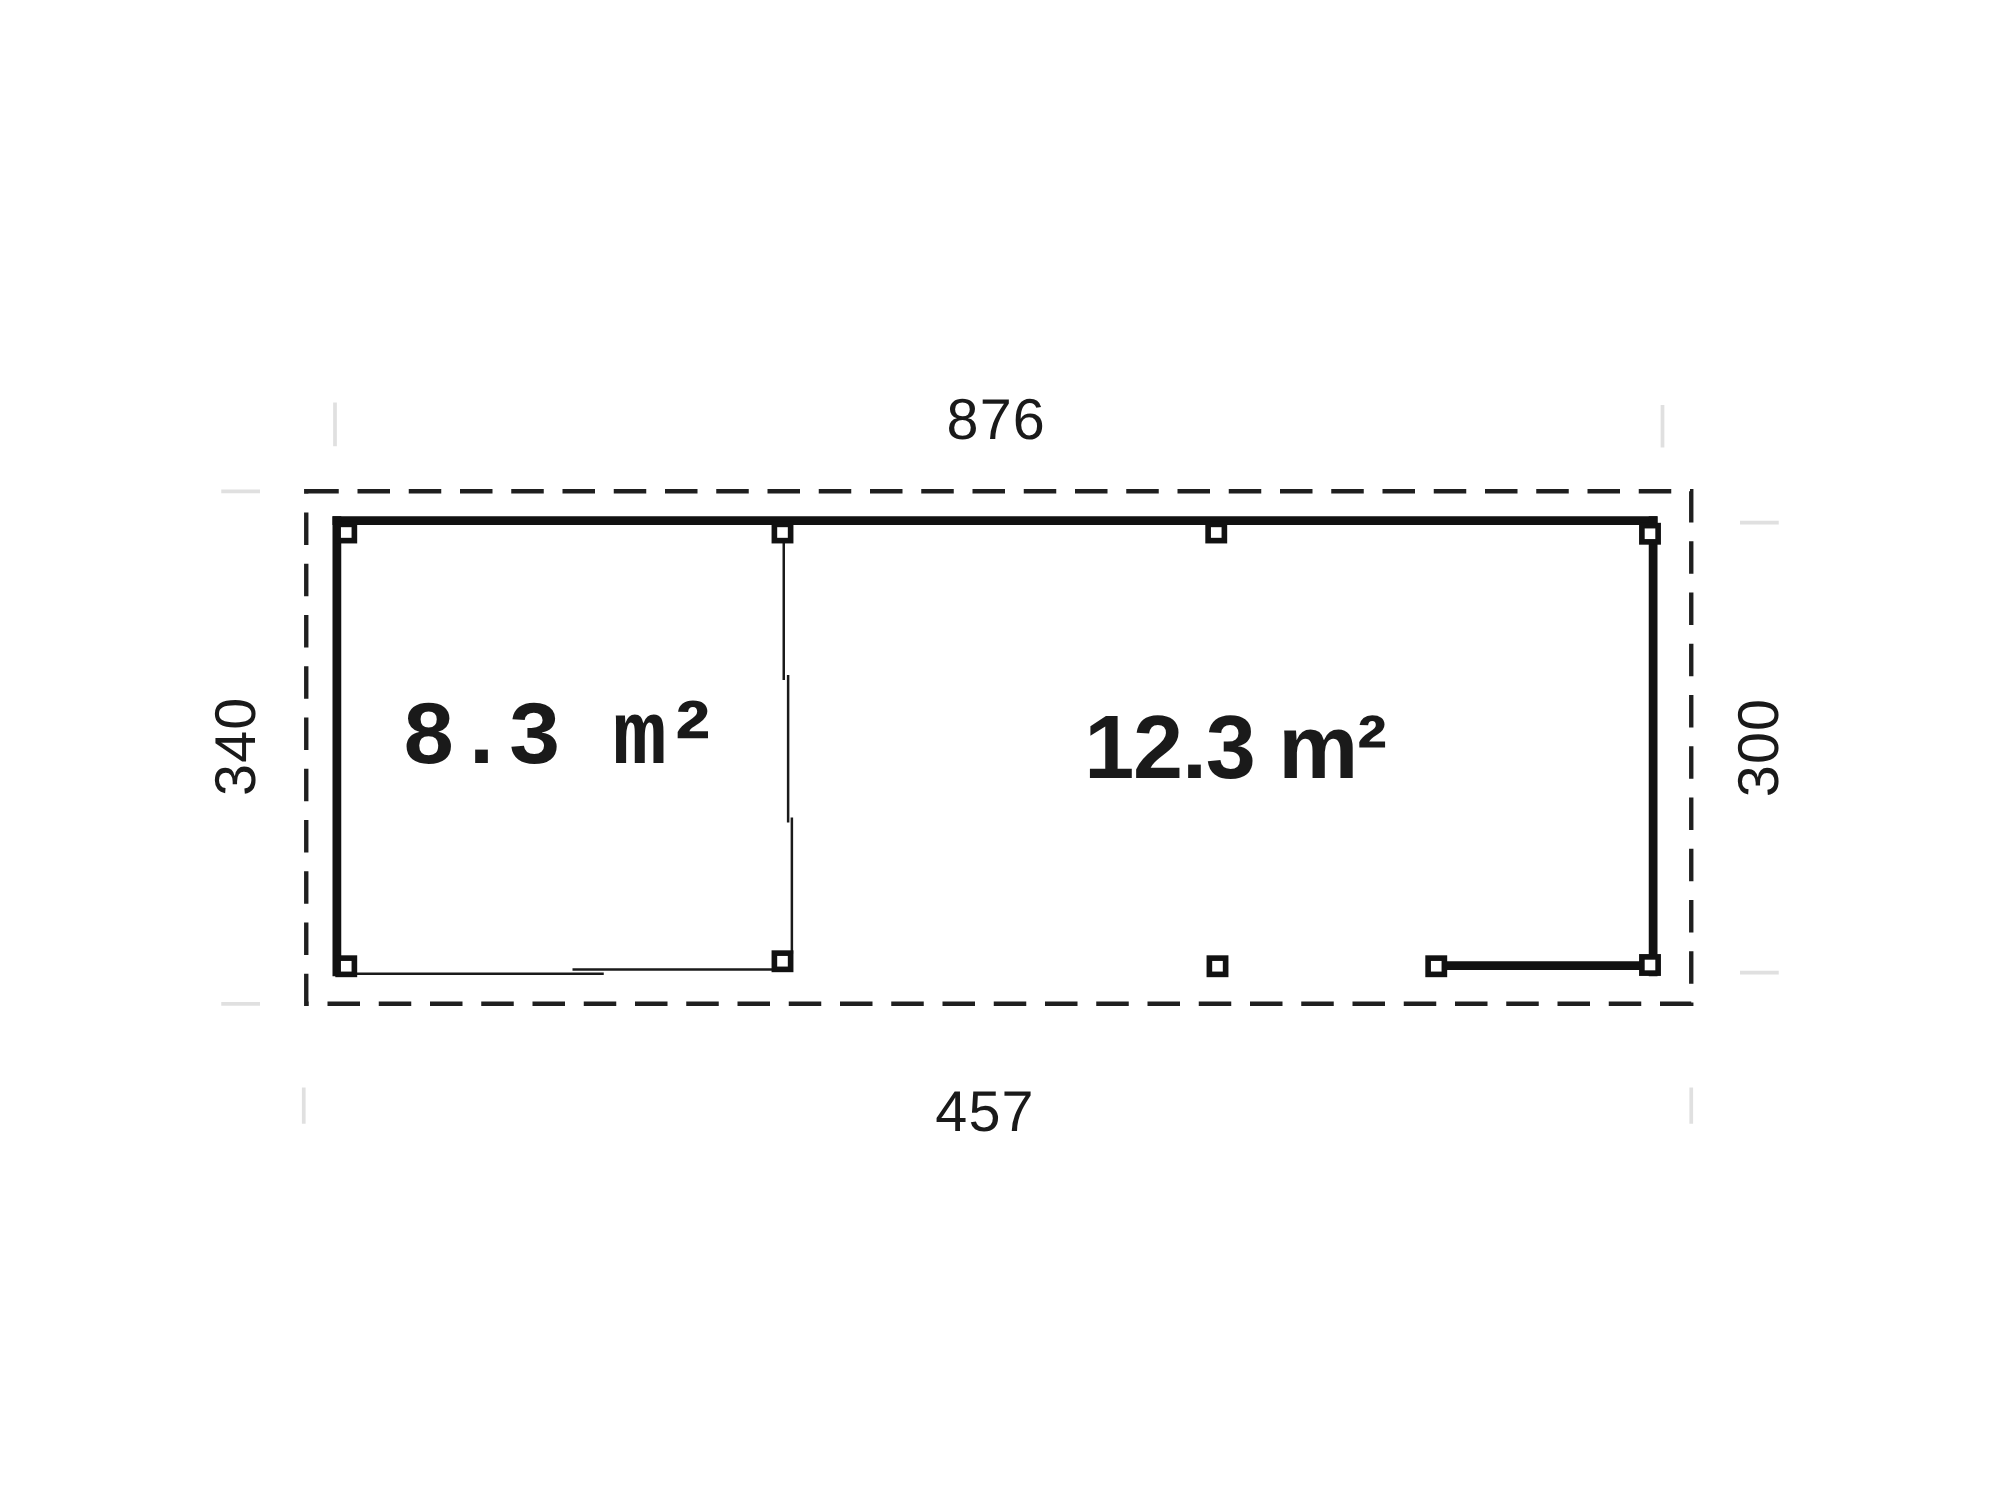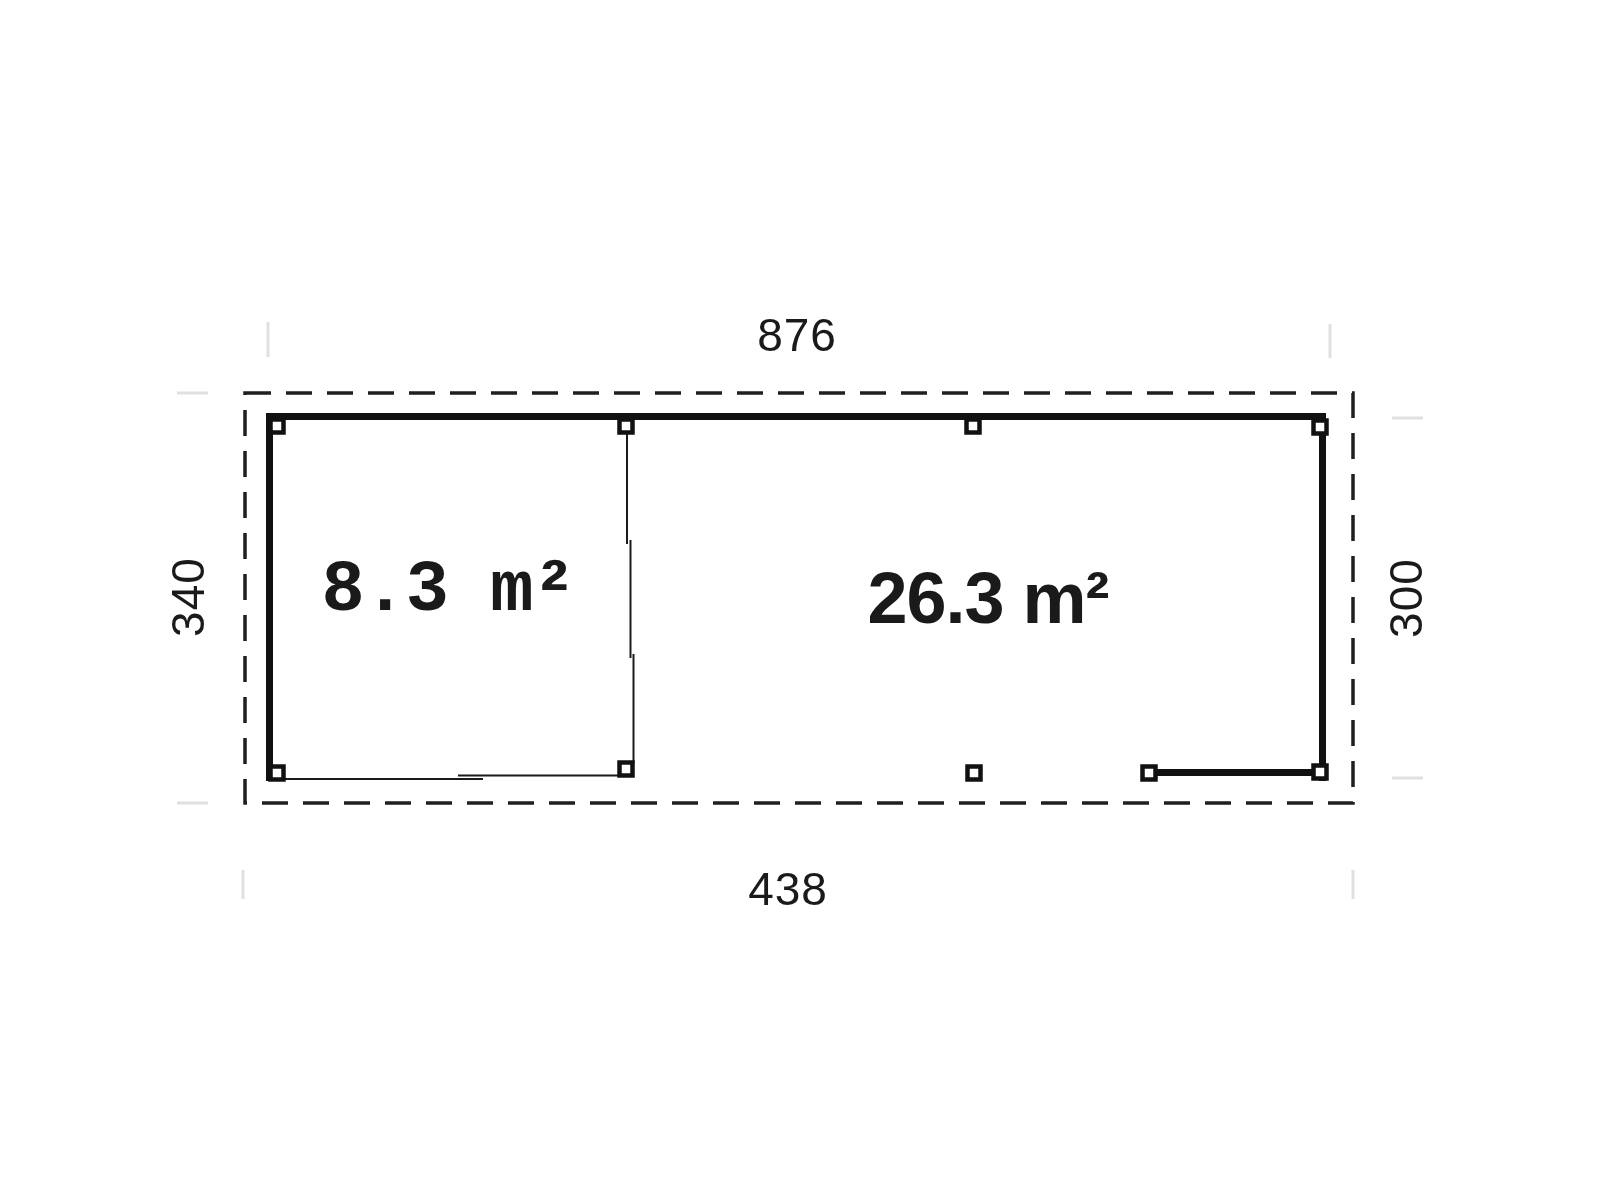--- a/index.html
+++ b/index.html
@@ -86,23 +86,23 @@
       <rect x="270.5" y="766.5" width="13" height="13"></rect>
       <rect x="619.5" y="762.5" width="13" height="13"></rect>
       <rect x="967.5" y="766.5" width="13" height="13"></rect>
       <rect x="1142.5" y="766.5" width="13" height="13"></rect>
       <rect x="1313.5" y="765.5" width="13" height="13"></rect>
     </g>
   </svg>
 
   <div class="label dim-label" style="left:797px; top:335px;">876</div>
 
-  <div class="label dim-label" style="left:788px; top:889px;">438</div>
+  <div class="label dim-label" style="left:788px; top:889px;">457</div>
 
   <div class="label dim-label rot" style="left:188px; top:597px;">340</div>
 
   <div class="label dim-label rot" style="left:1406px; top:598px;">300</div>
 
   <div class="label room-label" style="left:448px; top:591px;font-family:Liberation Mono, monospace;">8.3 m²</div>
 
-  <div class="label room-label" style="left:988px; top:598px;">26.3 m²</div>
+  <div class="label room-label" style="left:988px; top:598px;">12.3 m²</div>
 
 </div>
 
 </body></html>

